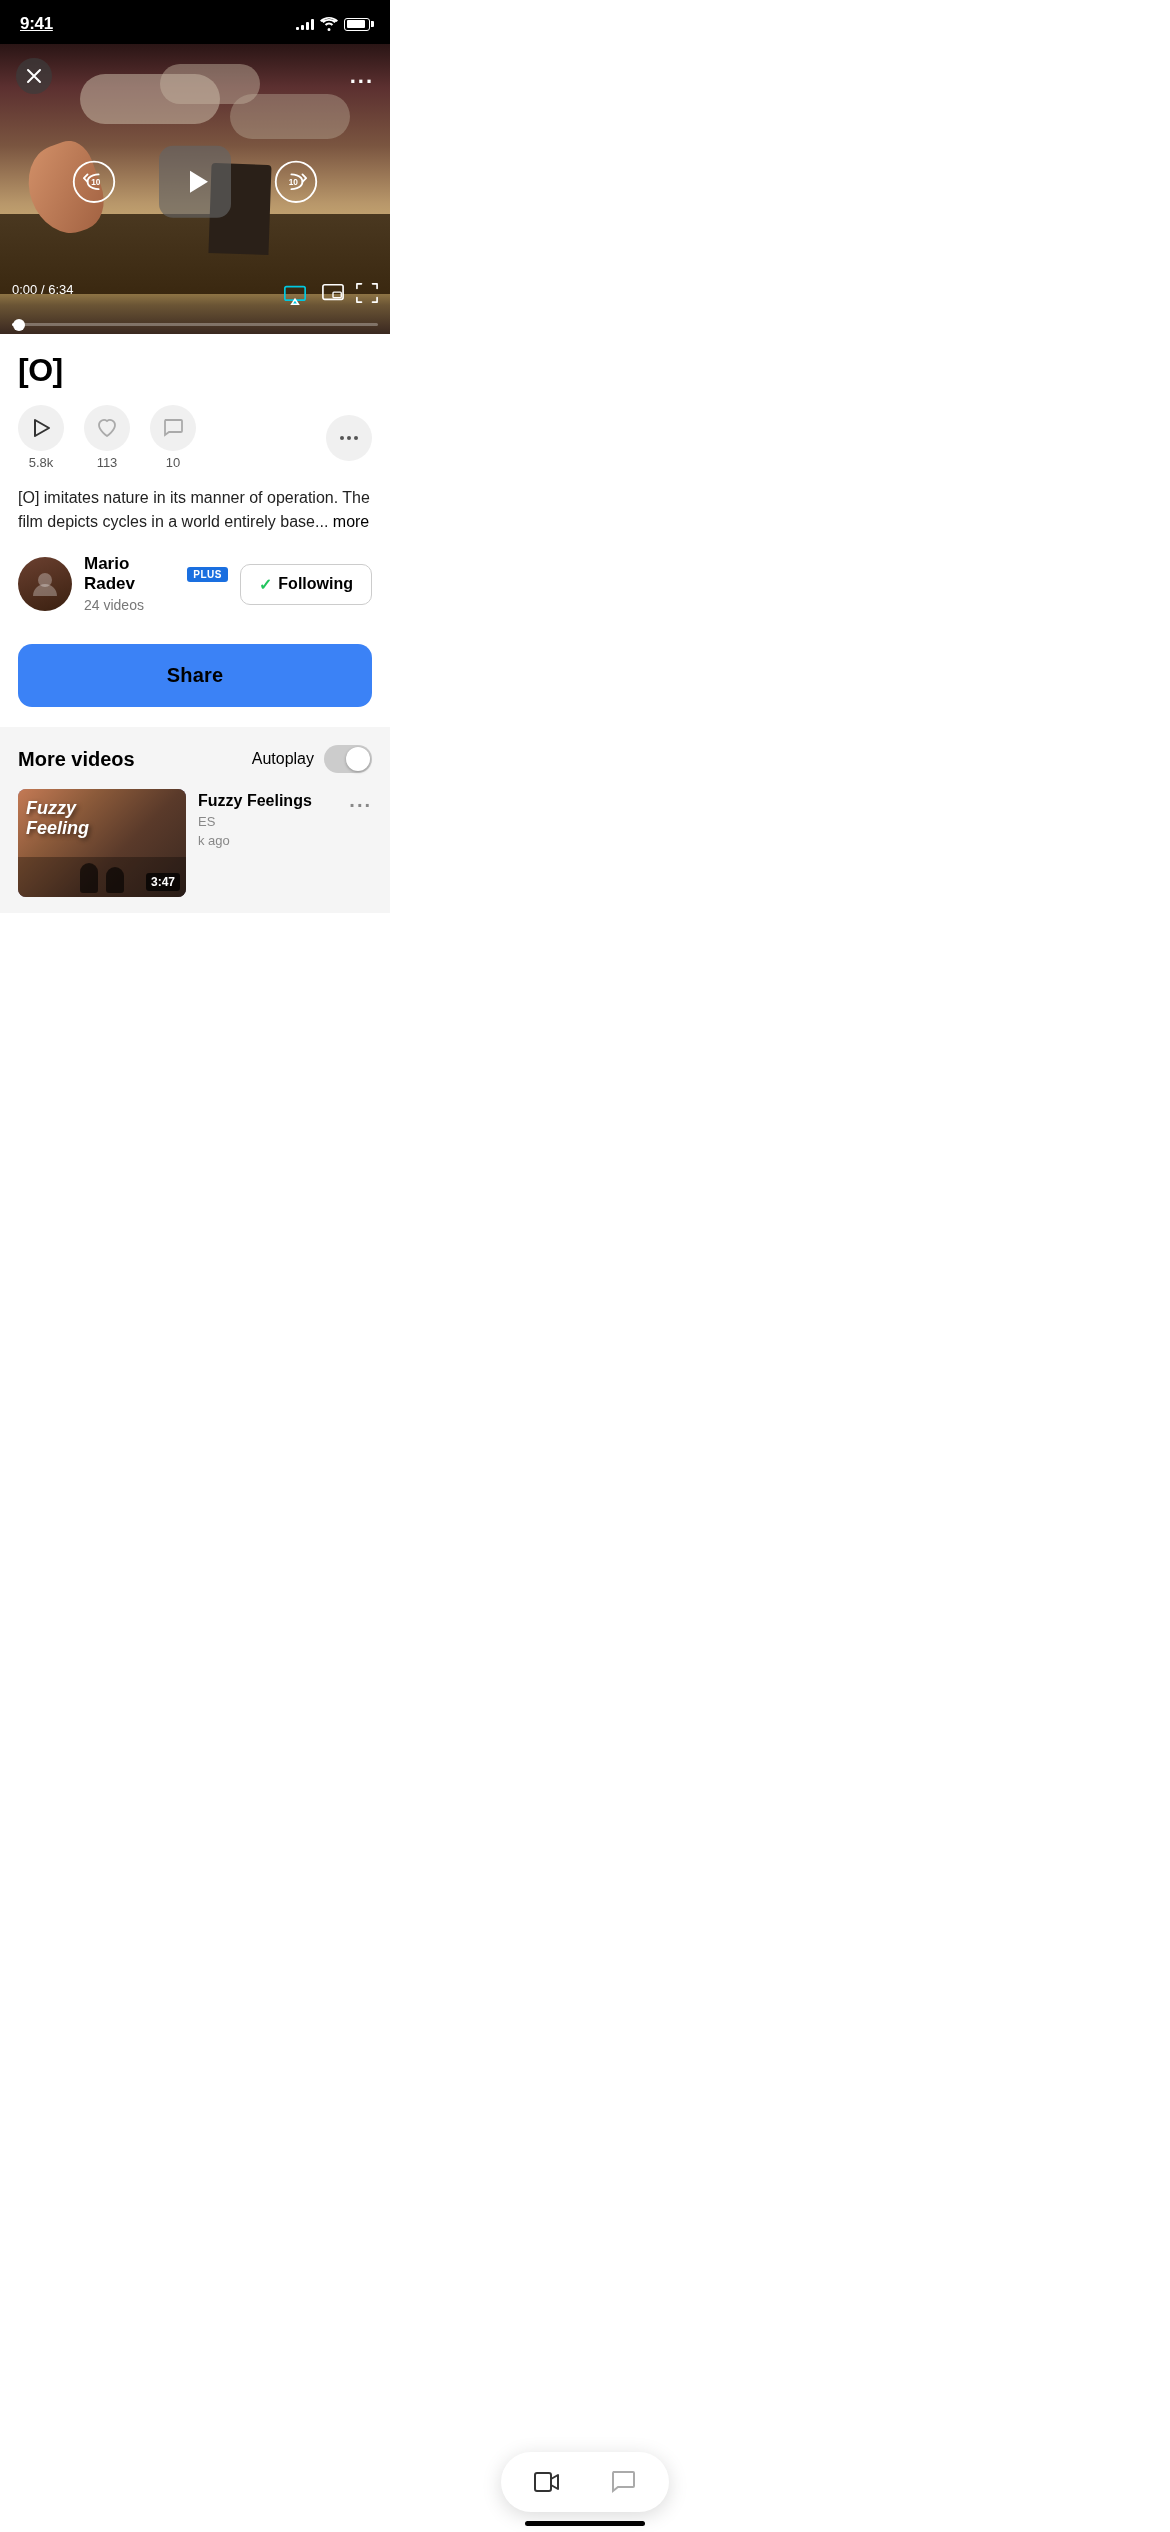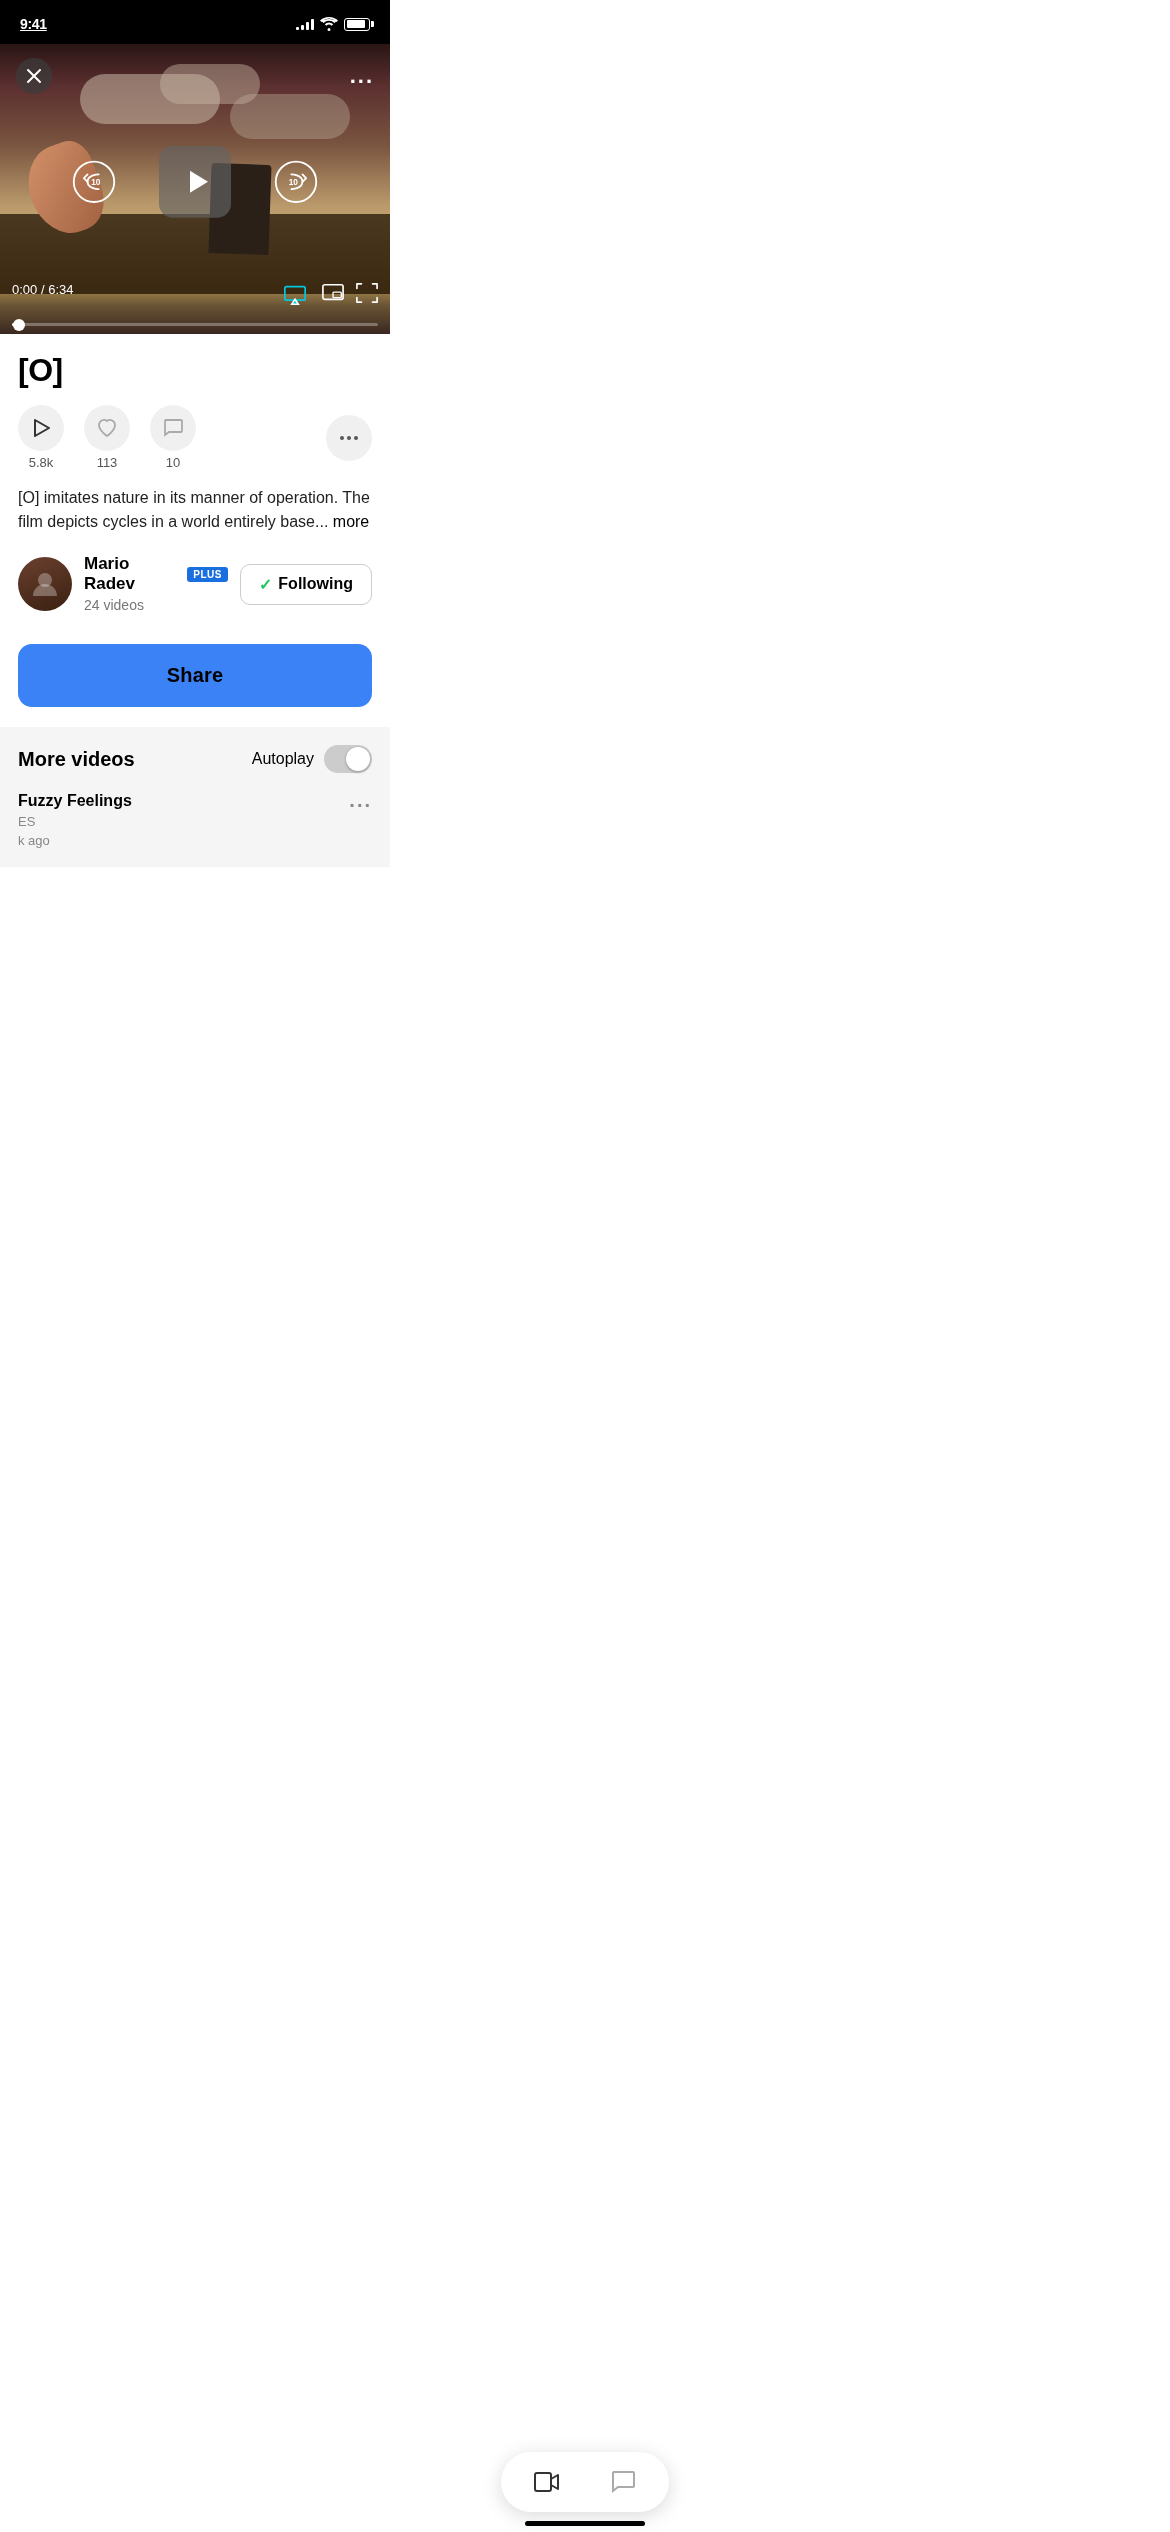--- a/index.html
+++ b/index.html
@@ -16,21 +16,21 @@
     .status-bar {
       background: #000;
       color: #fff;
       display: flex;
       justify-content: space-between;
       align-items: center;
       padding: 14px 20px 10px;
       height: 44px;
     }
     .status-time {
-      font-size: 14px;
+      font-size: 17px;
       font-weight: 600;
       letter-spacing: -0.3px;
       text-decoration: underline;
     }
     .status-icons {
       display: flex;
       align-items: center;
       gap: 6px;
     }
     .signal-bars {
@@ -715,20 +715,34 @@
     <span class="more-videos-title">More videos</span>
     <div class="autoplay-row">
       <span class="autoplay-label">Autoplay</span>
       <div class="toggle">
         <div class="toggle-knob"></div>
       </div>
     </div>
   </div>
 
   <div class="video-card">
+    <div class="video-thumb">
+      <div class="thumb-image">
+        <div class="fuzzy-text">
+          <div>Fuzzy</div>
+          <div>Feeling</div>
+        </div>
+
+        <div style="position:absolute;bottom:0;left:0;right:0;height:40px;background:rgba(0,0,0,0.3);display:flex;align-items:flex-end;justify-content:center;gap:8px;padding-bottom:4px;">
+          <div style="width:18px;height:30px;background:rgba(0,0,0,0.6);border-radius:9px 9px 3px 3px;"></div>
+          <div style="width:18px;height:26px;background:rgba(0,0,0,0.6);border-radius:9px 9px 3px 3px;"></div>
+        </div>
+      </div>
+      <div class="thumb-duration">3:47</div>
+    </div>
     <div class="video-card-info">
       <div class="video-card-title">Fuzzy Feelings</div>
       <div class="video-card-meta">
         <span>ES</span><br>
         <span>k ago</span>
       </div>
     </div>
     <div class="card-more-btn">...</div>
   </div>
 </div>

